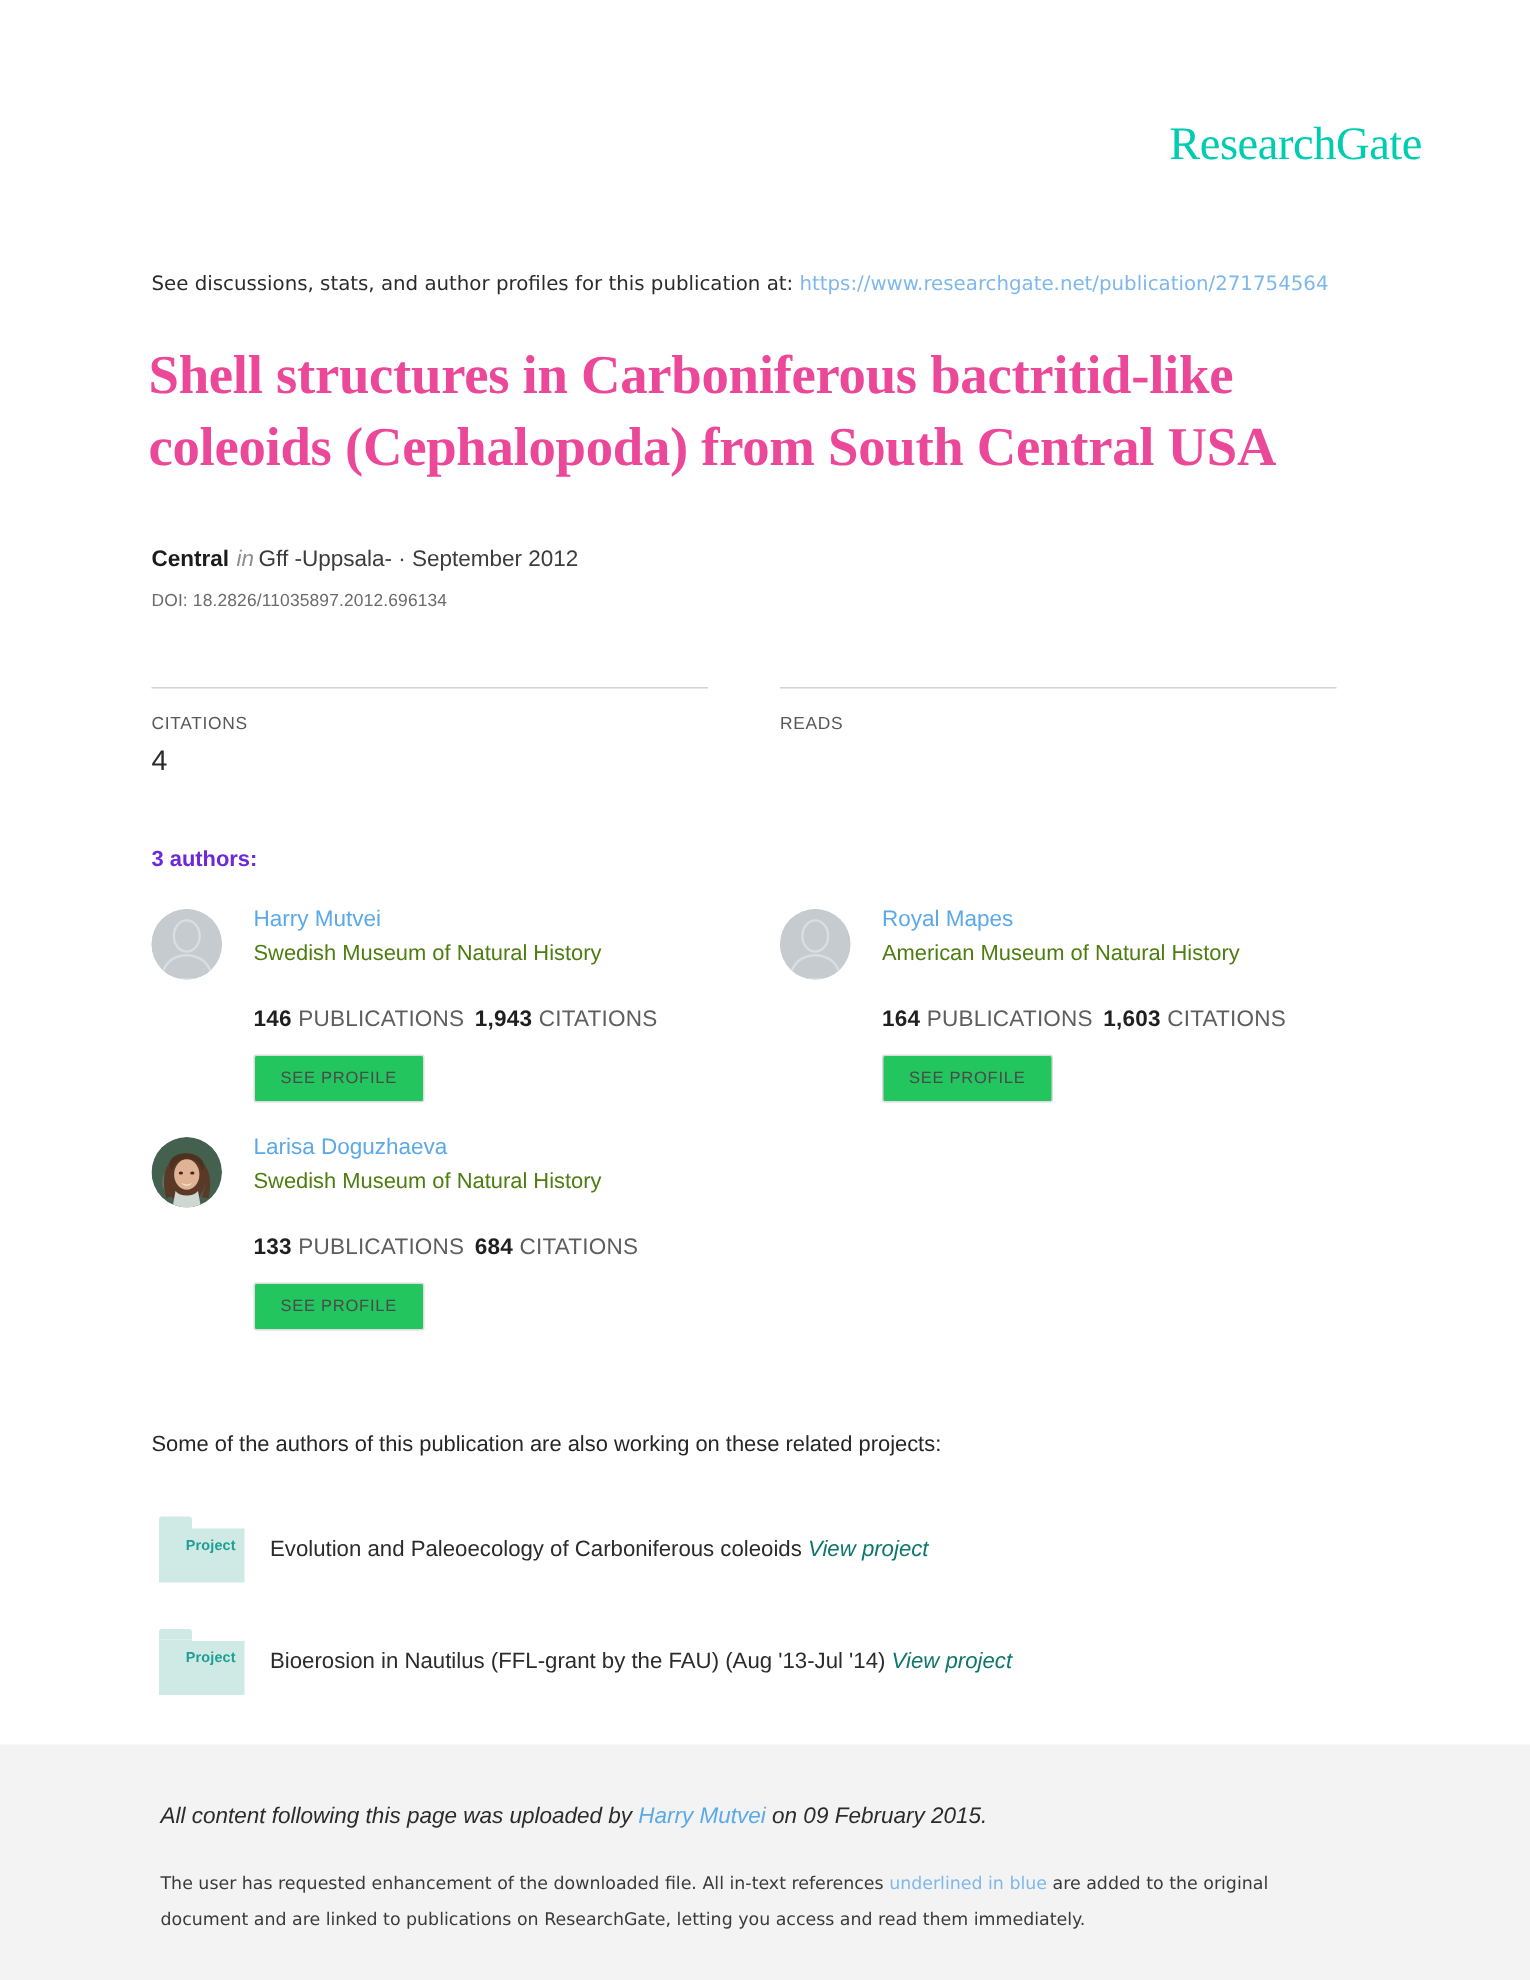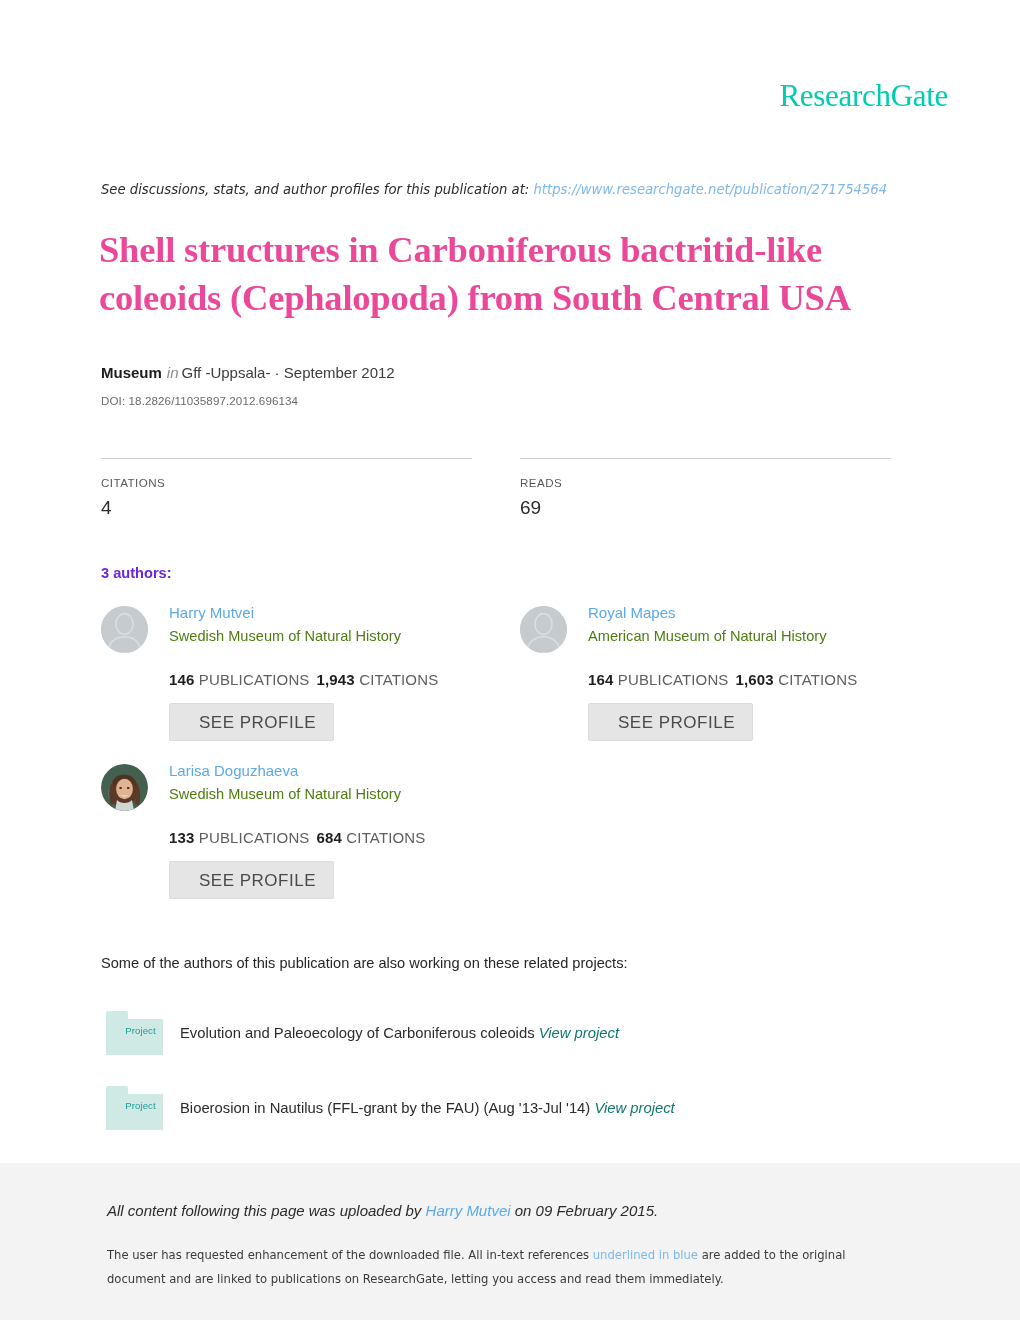--- a/index.html
+++ b/index.html
@@ -38,21 +38,20 @@
   }
 
   .discuss-line {
     position: absolute;
     top: 182px;
     left: 0;
     font-size: 13.2px;
     color: #2b2b2b;
     white-space: nowrap;
     font-family: "DejaVu Sans", sans-serif;
-    font-style: italic;
   }
   .discuss-line .url {
     color: #7eb8ea;
   }
 
   .title {
     position: absolute;
     top: 226px;
     left: -2px;
     width: 830px;
@@ -171,24 +170,24 @@
     letter-spacing: 0.15px;
     white-space: nowrap;
   }
   .author-stats b { color: #1f1f1f; font-weight: bold; }
   .author-stats .gap { display: inline-block; width: 7px; }
 
   .see-profile {
     margin-top: 15px;
     display: inline-block;
     border: 1px solid #dcdcdc;
-    background: #e5e5e5;
+    background: #22c55e;
     border-radius: 2px;
-    padding: 10px 17px 9px 29px;
-    font-size: 17px;
+    padding: 10px 17px 9px 17px;
+    font-size: 11px;
     letter-spacing: 0.5px;
     color: #4a4a4a;
     font-family: "Liberation Sans", sans-serif;
     cursor: pointer;
     line-height: 1;
   }
 
   .author-row.second-row { margin-top: 19px; }
 
   
@@ -238,21 +237,21 @@
     left: 22px; top: 5px;
     width: 35px; height: 3px;
     background: #ffffff;
   }
   .folder .flabel {
     position: absolute;
     left: 0; top: 14px;
     width: 69px;
     text-align: center;
     font-size: 9.6px;
-    font-weight: normal;
+    font-weight: bold;
     color: #1f9e94;
     letter-spacing: 0.1px;
   }
 
   .project-text {
     margin-left: 17px;
     font-size: 14.8px;
     color: #2b2b2b;
     white-space: nowrap;
   }
@@ -297,35 +296,34 @@
 
 <div class="content">
 
   <div class="discuss-line">
     <span>See discussions, stats, and author profiles for this publication at: </span><span class="url">https://www.researchgate.net/publication/271754564</span>
   </div>
 
   <h1 class="title">Shell structures in Carboniferous bactritid-like coleoids (Cephalopoda) from South Central USA</h1>
 
   <div class="art-meta">
-    <span class="art-label">Museum</span><span class="art-in">in</span><span>Gff -Uppsala- · September 2012</span>
+    <span class="art-label">Central</span><span class="art-in">in</span><span>Gff -Uppsala- · September 2012</span>
   </div>
 
   <div class="doi">DOI: 18.2826/11035897.2012.696134</div>
 
   <div class="stats">
     <div class="stat-col">
       <div class="stat-rule"></div>
       <div class="stat-label">CITATIONS</div>
       <div class="stat-value">4</div>
     </div>
     <div class="stat-col">
       <div class="stat-rule"></div>
       <div class="stat-label">READS</div>
-      <div class="stat-value">69</div>
     </div>
   </div>
 
   <div class="authors-head">3 authors:</div>
 
   <div class="authors-grid">
 
     <div class="author-row">
 
       <div class="author">

